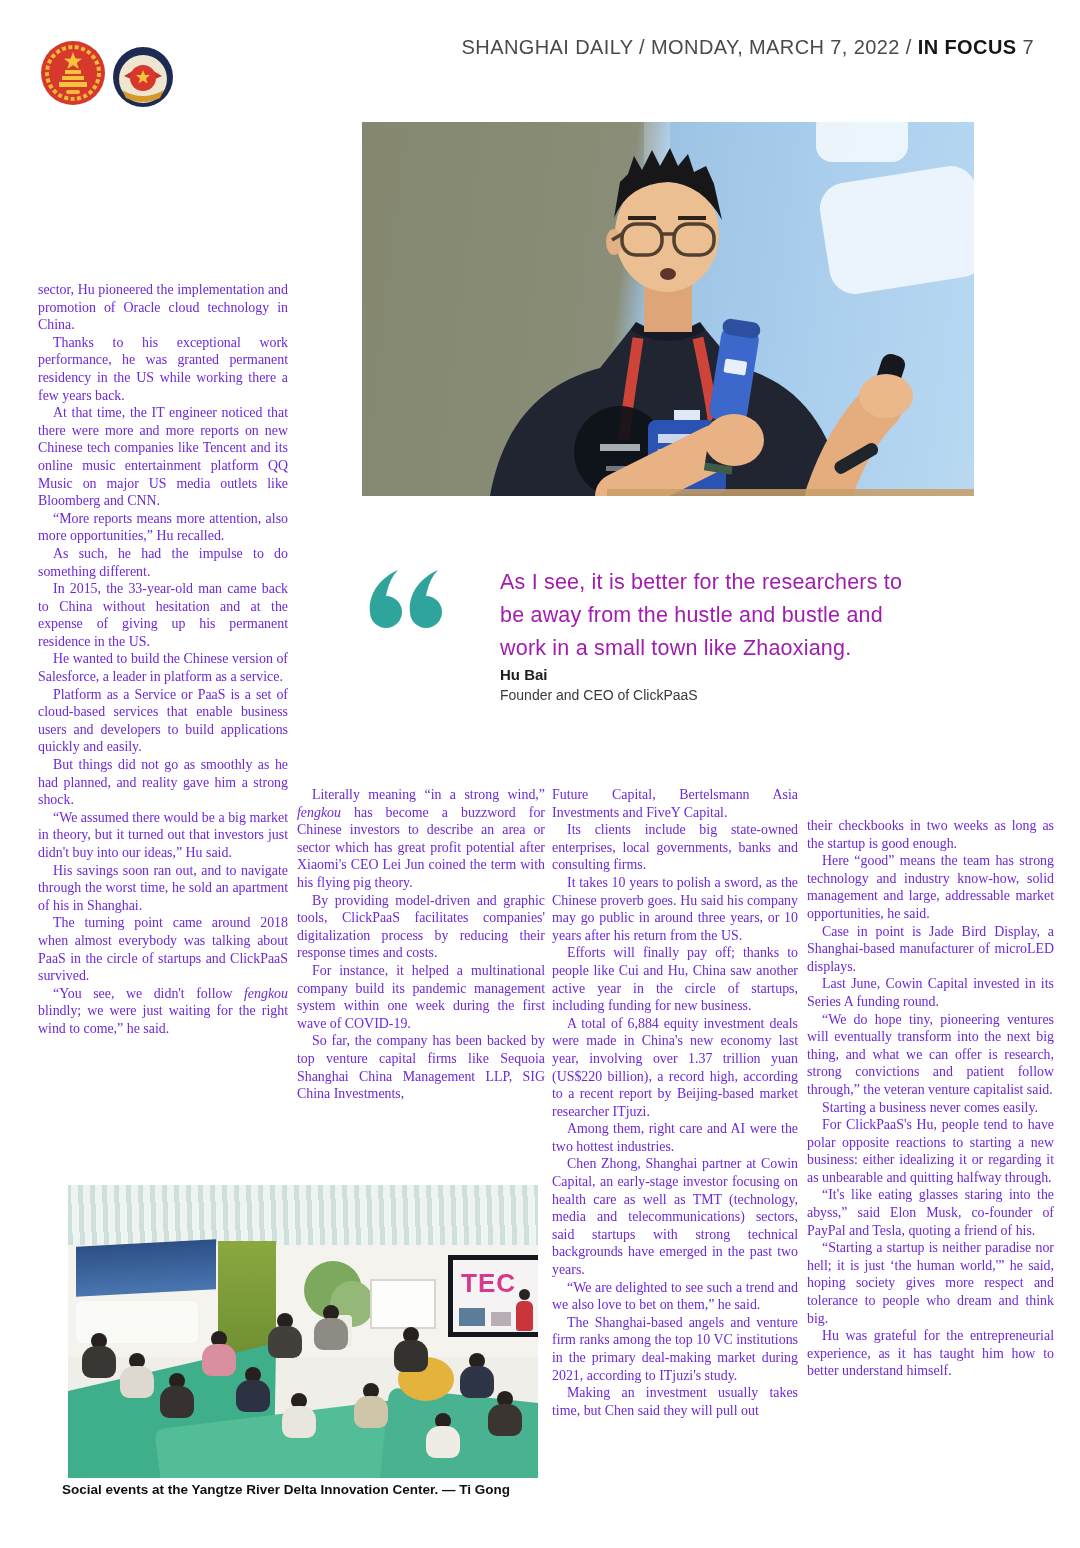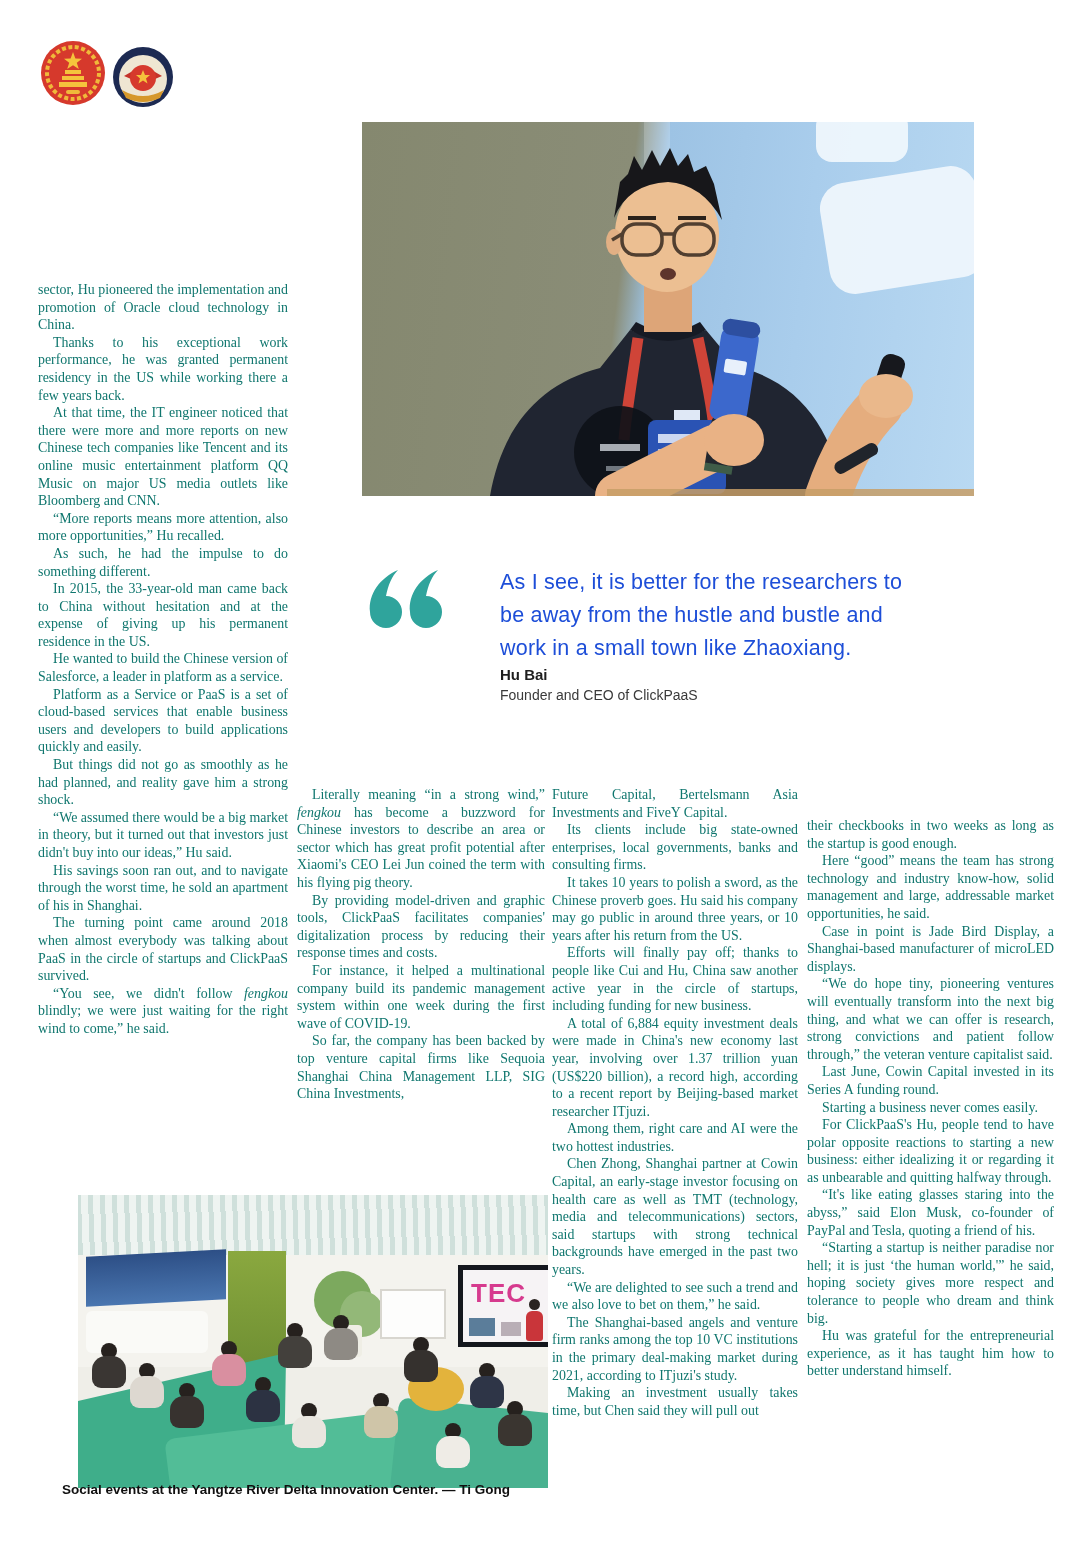--- a/index.html
+++ b/index.html
@@ -19,30 +19,30 @@
   .mp-bg{position:absolute;inset:0;background:linear-gradient(97deg,#85886f 0%,#8a8d77 42%,#9dc3e4 47%,#a9cdec 70%,#b9d9f2 100%);}
   .mp-blob1{position:absolute;right:-8px;top:52px;width:158px;height:112px;background:#eef6fc;opacity:.95;border-radius:26px;transform:rotate(-9deg);}
   .mp-blob2{position:absolute;right:66px;top:-12px;width:92px;height:52px;background:#f2f8fd;opacity:.9;border-radius:16px;}
   .mp-strip{position:absolute;left:46%;top:0;width:26px;height:100%;background:rgba(255,255,255,.20);}
   .mp-table{position:absolute;right:0;bottom:0;width:60%;height:7px;background:#c79d66;opacity:.85;}
   .mp-svg{position:absolute;inset:0;}
 
   
   .q-mark{position:absolute;left:364px;top:568px;}
   .q-text{position:absolute;left:500px;top:566px;width:418px;font-family:"Liberation Sans",sans-serif;
-          font-size:21.5px;line-height:33px;color:#1d4ed8;font-weight:400;letter-spacing:.2px;}
+          font-size:21.5px;line-height:33px;color:#a21caf;font-weight:400;letter-spacing:.2px;}
   .q-author{position:absolute;left:500px;top:666px;font-family:"Liberation Sans",sans-serif;
             font-size:15px;font-weight:700;color:#1e1e1e;}
   .q-role{position:absolute;left:500px;top:687px;font-family:"Liberation Sans",sans-serif;
           font-size:14px;color:#3a3a3a;}
 
   
   .news-col{position:absolute;hyphens:auto;}
   .news-col p{margin:0;text-indent:15px;text-align:justify;
-              font-size:13.9px;line-height:17.6px;color:#0f766e;}
+              font-size:13.9px;line-height:17.6px;color:#6d28d9;}
   .news-col[data-cont="true"] p:first-child{text-indent:0;}
   .c1{left:38px;top:281px;width:250px;}
   .c2{left:297px;top:786px;width:248px;}
   .c3{left:552px;top:786px;width:246px;}
   .c4{left:807px;top:786px;width:247px;margin-top:31px;}
 
   
   .bottom-photo{position:absolute;left:62px;top:1179px;width:470px;height:293px;overflow:hidden;background:#efeee8;}
   .bp-ceiling{position:absolute;left:0;top:0;width:100%;height:62px;
               background:repeating-linear-gradient(88deg,#cfe0db 0 5px,#eef4f1 5px 12px);}
@@ -89,20 +89,23 @@
   <svg class="emblem e2" width="62" height="62" viewBox="0 0 62 62">
     <circle cx="31" cy="31" r="30" fill="#1d2a52"></circle>
     <circle cx="31" cy="33" r="24" fill="#efe6d2"></circle>
     <path d="M10,44 Q31,56 52,44 L48,52 Q31,60 14,52 Z" fill="#d6982b"></path>
     <path d="M12,30 L26,22 L26,36 Z" fill="#c53229"></path>
     <path d="M50,30 L36,22 L36,36 Z" fill="#c53229"></path>
     <circle cx="31" cy="32" r="13" fill="#d6392c"></circle>
     <polygon points="31,24 33,29 38,29 34,32.4 35.5,37.4 31,34.4 26.5,37.4 28,32.4 24,29 29,29" fill="#f5c33c"></polygon>
   </svg>
 
+  <div class="masthead">
+    <span>SHANGHAI DAILY / MONDAY, MARCH 7, 2022 / </span><b>IN FOCUS</b><span> 7</span>
+  </div>
 
   <figure class="main-photo" style="margin:0">
     <div class="mp-bg"></div>
     <div class="mp-blob1"></div>
     <div class="mp-blob2"></div>
     <div class="mp-strip"></div>
     <svg class="mp-svg" width="612" height="374" viewBox="0 0 612 374">
 
       <path d="M128,374 C140,306 176,262 238,246 L268,208 Q306,224 344,208 L374,244 C438,260 470,306 482,374 Z" fill="#202531"></path>
       <path d="M268,208 Q306,230 344,208 L338,200 Q306,218 274,200 Z" fill="#161a24"></path>
@@ -190,30 +193,30 @@
       <p>Among them, right care and AI were the two hottest industries.</p>
       <p>Chen Zhong, Shanghai partner at Cowin Capital, an early-stage investor focusing on health care as well as TMT (technology, media and telecommunications) sectors, said startups with strong technical backgrounds have emerged in the past two years.</p>
       <p>“We are delighted to see such a trend and we also love to bet on them,” he said.</p>
       <p>The Shanghai-based angels and venture firm ranks among the top 10 VC institutions in the primary deal-making market during 2021, according to ITjuzi's study.</p>
       <p>Making an investment usually takes time, but Chen said they will pull out</p>
     </div>
   <div class="news-col c4" data-cont="true">
       <p>their checkbooks in two weeks as long as the startup is good enough.</p>
       <p>Here “good” means the team has strong technology and industry know-how, solid management and large, addressable market opportunities, he said.</p>
       <p>Case in point is Jade Bird Display, a Shanghai-based manufacturer of microLED displays.</p>
+      <p>Last June, Cowin Capital invested in its Series A funding round.</p>
       <p>“We do hope tiny, pioneering ventures will eventually transform into the next big thing, and what we can offer is research, strong convictions and patient follow through,” the veteran venture capitalist said.</p>
-      <p>Last June, Cowin Capital invested in its Series A funding round.</p>
       <p>Starting a business never comes easily.</p>
       <p>For ClickPaaS's Hu, people tend to have polar opposite reactions to starting a new business: either idealizing it or regarding it as unbearable and quitting halfway through.</p>
       <p>“It's like eating glasses staring into the abyss,” said Elon Musk, co-founder of PayPal and Tesla, quoting a friend of his.</p>
       <p>“Starting a startup is neither paradise nor hell; it is just ‘the human world,'” he said, hoping society gives more respect and tolerance to people who dream and think big.</p>
       <p>Hu was grateful for the entrepreneurial experience, as it has taught him how to better understand himself.</p>
     </div>
 
-  <figure class="bottom-photo" style="margin:16px">
+  <figure class="bottom-photo" style="margin:6px">
     <div class="bp-ceiling"></div>
     <div class="bp-wall"></div>
     <div class="bp-tv-left"></div>
     <div class="bp-cabinet"></div>
     <div class="bp-partition"></div>
     <div class="bp-leaf1"></div>
     <div class="bp-leaf2"></div>
     <div class="bp-pot"></div>
     <div class="bp-whiteboard"></div>
     <div class="bp-screen">

